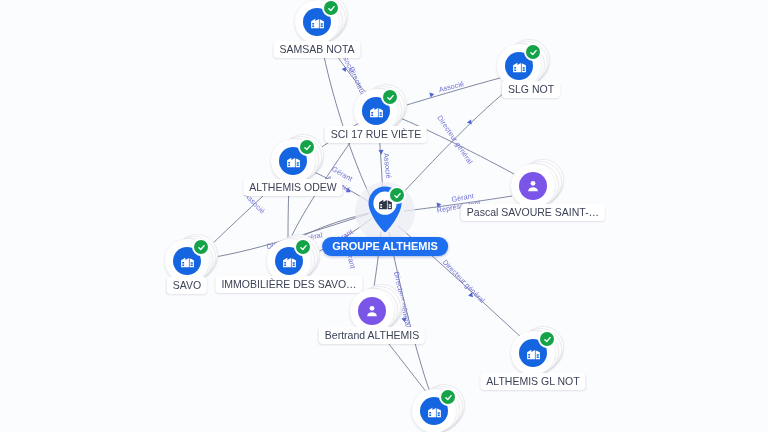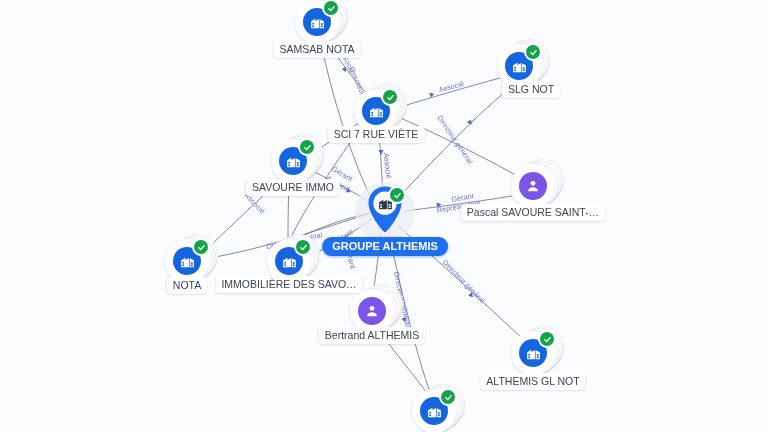--- a/index.html
+++ b/index.html
@@ -223,40 +223,40 @@
               <path fill="#ffffff" d="M15 20V7.5l6 2.6V20h-6zm1.5-1.6h3v-2h-3v2zm0-3.4h3v-2h-3v2z"></path>
             </svg>
           </div>
           <div class="check-badge">
             <svg width="9" height="9" viewBox="0 0 24 24" aria-hidden="true">
               <path fill="none" stroke="#ffffff" stroke-width="3.6" stroke-linecap="round" stroke-linejoin="round" d="M5 12.5 L10 17.5 L19 7"></path>
             </svg>
           </div>
         </div>
       </div>
-      <div class="node-label" style="left: 376px; top: 126px;">SCI 7 RUE VIÈTE</div>
+      <div class="node-label" style="left: 376px; top: 126px;">SCI 17 RUE VIÈTE</div>
       <div class="node" style="left: 293px; top: 161px;">
         <div class="node-stack" style="width: 40px; height: 40px; left: -11px; top: -27px;"></div>
         <div class="node-stack" style="width: 41px; height: 41px; left: -14.5px; top: -25px;"></div>
         <div class="node-stack" style="width: 42px; height: 42px; left: -18px; top: -23px;"></div>
         <div class="node-disc">
           <div class="glyph-circle company">
             <svg width="17" height="17" viewBox="0 0 24 24" aria-hidden="true">
               <path fill="#ffffff" d="M3 20V10.2l6-3.4v3.1l5-2.8V20H3zm1.6-1.6h2.6v-2.2H4.6v2.2zm0-3.6h2.6v-2.2H4.6v2.2z"></path>
               <path fill="#ffffff" d="M15 20V7.5l6 2.6V20h-6zm1.5-1.6h3v-2h-3v2zm0-3.4h3v-2h-3v2z"></path>
             </svg>
           </div>
           <div class="check-badge">
             <svg width="9" height="9" viewBox="0 0 24 24" aria-hidden="true">
               <path fill="none" stroke="#ffffff" stroke-width="3.6" stroke-linecap="round" stroke-linejoin="round" d="M5 12.5 L10 17.5 L19 7"></path>
             </svg>
           </div>
         </div>
       </div>
-      <div class="node-label" style="left: 293px; top: 179px;">SAVOURE IMMO</div>
+      <div class="node-label" style="left: 293px; top: 179px;">ALTHEMIS ODEW</div>
       <div class="node" style="left: 533px; top: 186px;">
         <div class="node-stack" style="width: 40px; height: 40px; left: -11px; top: -27px;"></div>
         <div class="node-stack" style="width: 41px; height: 41px; left: -14.5px; top: -25px;"></div>
         <div class="node-stack" style="width: 42px; height: 42px; left: -18px; top: -23px;"></div>
         <div class="node-disc">
           <div class="glyph-circle person">
             <svg width="16" height="16" viewBox="0 0 24 24" aria-hidden="true">
               <circle cx="12" cy="8" r="3.6" fill="#ffffff"></circle>
               <path fill="#ffffff" d="M4.8 19.4c0-3.6 3.3-5.6 7.2-5.6s7.2 2 7.2 5.6v.6H4.8v-.6z"></path>
             </svg>
@@ -292,21 +292,21 @@
               <path fill="#ffffff" d="M15 20V7.5l6 2.6V20h-6zm1.5-1.6h3v-2h-3v2zm0-3.4h3v-2h-3v2z"></path>
             </svg>
           </div>
           <div class="check-badge">
             <svg width="9" height="9" viewBox="0 0 24 24" aria-hidden="true">
               <path fill="none" stroke="#ffffff" stroke-width="3.6" stroke-linecap="round" stroke-linejoin="round" d="M5 12.5 L10 17.5 L19 7"></path>
             </svg>
           </div>
         </div>
       </div>
-      <div class="node-label" style="left: 187px; top: 277px;">NOTA</div>
+      <div class="node-label" style="left: 187px; top: 277px;">SAVO</div>
       <div class="node" style="left: 289px; top: 261px;">
         <div class="node-stack" style="width: 40px; height: 40px; left: -11px; top: -27px;"></div>
         <div class="node-stack" style="width: 41px; height: 41px; left: -14.5px; top: -25px;"></div>
         <div class="node-stack" style="width: 42px; height: 42px; left: -18px; top: -23px;"></div>
         <div class="node-disc">
           <div class="glyph-circle company">
             <svg width="17" height="17" viewBox="0 0 24 24" aria-hidden="true">
               <path fill="#ffffff" d="M3 20V10.2l6-3.4v3.1l5-2.8V20H3zm1.6-1.6h2.6v-2.2H4.6v2.2zm0-3.6h2.6v-2.2H4.6v2.2z"></path>
               <path fill="#ffffff" d="M15 20V7.5l6 2.6V20h-6zm1.5-1.6h3v-2h-3v2zm0-3.4h3v-2h-3v2z"></path>
             </svg>

